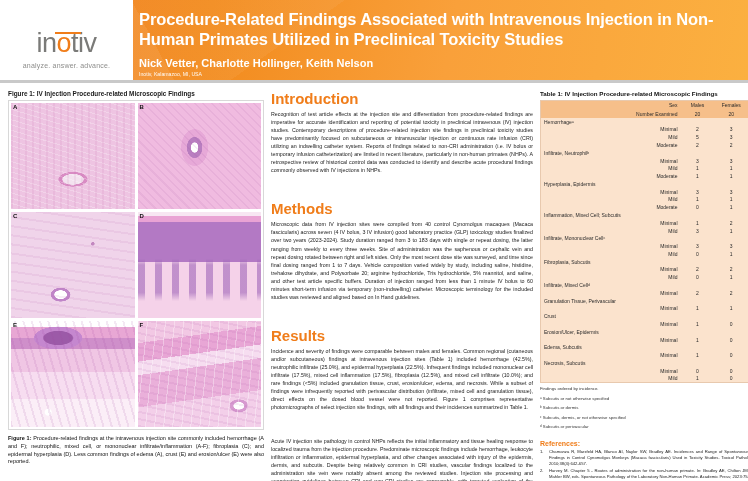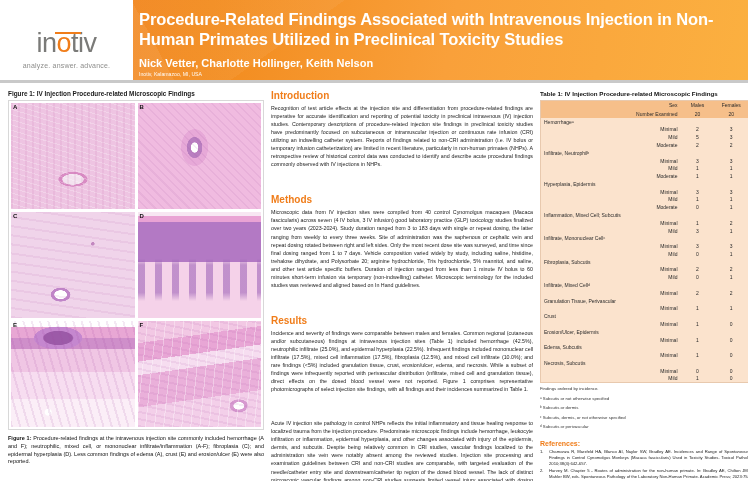--- a/index.html
+++ b/index.html
@@ -157,21 +157,21 @@
       repeating-linear-gradient(96deg, rgba(255,255,255,0.35) 0 1px, transparent 1px 9px),
       repeating-linear-gradient(12deg, rgba(170,80,165,0.10) 0 2px, transparent 2px 7px);
   }
   .fig-caption {
     font-size: 5.5px; line-height: 1.42; color: #111; margin-top: 5px; text-align: justify;
   }
   .fig-caption b { font-weight: bold; }
 
   
   .sec-head {
-    color: #f07d1a; font-size: 10px; font-weight: bold; margin-bottom: 3px;
+    color: #f07d1a; font-size: 15px; font-weight: bold; margin-bottom: 3px;
   }
   .sec + .sec { margin-top: 26px; }
   .sec p {
     font-size: 5.3px; line-height: 1.52; text-align: justify; color: #1b1b1b;
   }
 
   
   .tbl-title { font-size: 6.2px; font-weight: bold; color: #111; margin-bottom: 3px; }
   table.findings {
     width: 100%; border-collapse: collapse; font-size: 5px; color: #2a2a2a;

